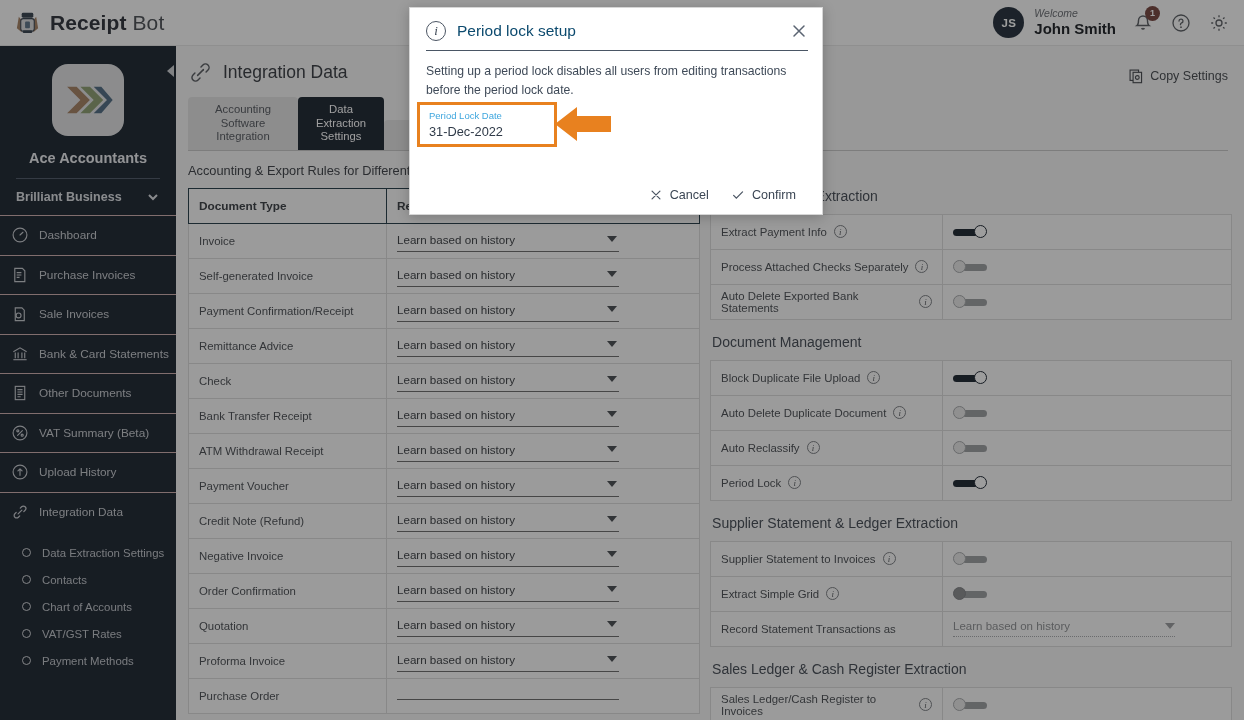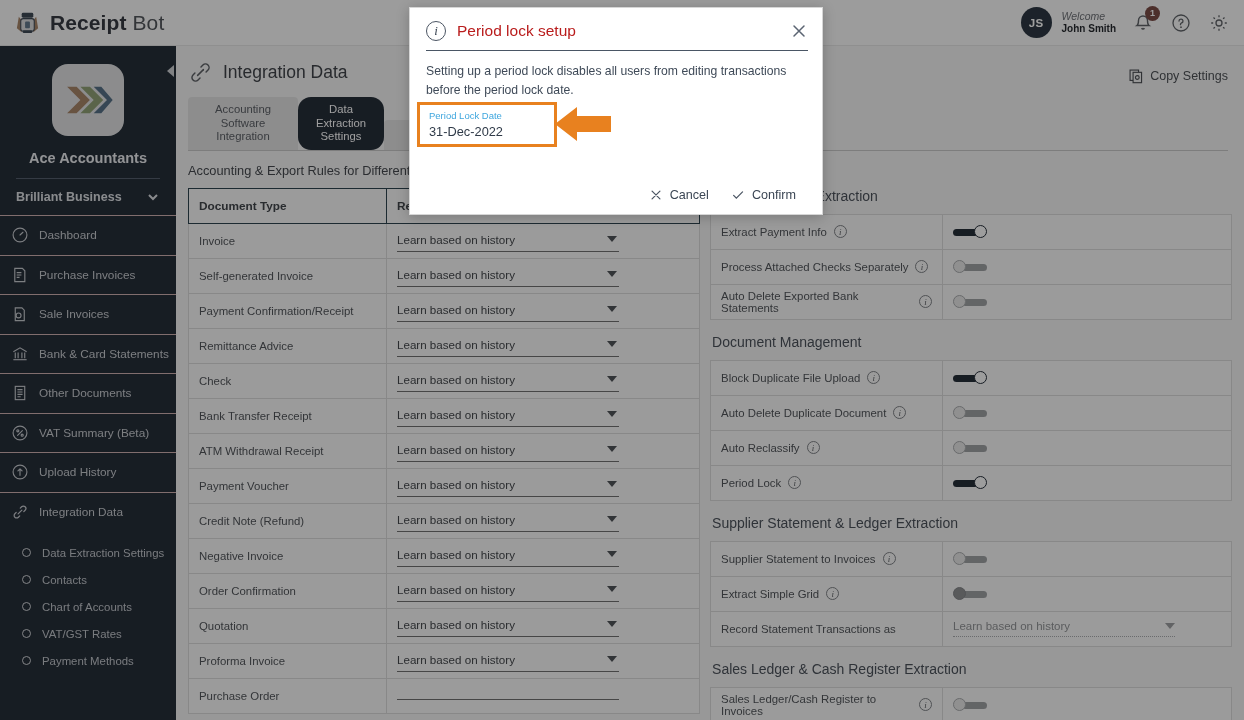--- a/index.html
+++ b/index.html
@@ -26,21 +26,21 @@
   .brand-text span { font-weight: 400; color: #4d5768; }
 
   .topright { margin-left: auto; display: flex; align-items: center; gap: 16px; padding-right: 14px; }
   .avatar {
     width: 31px; height: 31px; border-radius: 50%;
     background: #1b3a5c; color: #fff; font-size: 11.5px; font-weight: 700;
     display: flex; align-items: center; justify-content: center; letter-spacing: .3px;
   }
   .welcome-wrap { line-height: 1.25; margin-left: -6px; }
   .welcome-small { font-size: 10.5px; color: #6a7382; font-style: italic; }
-  .welcome-name { font-size: 10px; color: #1f2937; font-weight: 700; }
+  .welcome-name { font-size: 15px; color: #1f2937; font-weight: 700; }
   .ticon { position: relative; width: 22px; height: 22px; color: #5b6472; }
   .badge {
     position: absolute; top: -6px; right: -6px; min-width: 15px; height: 15px;
     border-radius: 50%; background: #c0392b; color: #fff; font-size: 9px;
     display: flex; align-items: center; justify-content: center; font-weight: 700;
   }
 
   
   .sidebar {
     position: absolute; top: 46px; left: 0; width: 176px; height: 674px;
@@ -95,21 +95,21 @@
     position: absolute; right: 16px; top: 22px; display: flex; align-items: center; gap: 6px;
     font-size: 12.5px; color: #47525f; cursor: pointer;
   }
 
   .tabs { display: flex; align-items: flex-end; margin: 12px 0 0 12px; position: relative; z-index: 2; }
   .tab {
     font-size: 11.3px; text-align: center; line-height: 1.2;
     padding: 6px 9px; border-radius: 4px 4px 0 0; cursor: pointer;
     color: #566173; background: #e4e4e4;
   }
-  .tab.active { background: #17304f; color: #fff; border-radius: 13px; }
+  .tab.active { background: #17304f; color: #fff; }
   .tabs-underline { height: 1px; background: #c9c9c9; margin: 0 16px 0 12px; }
 
   .section-sub {
     font-size: 12.8px; color: #3f4a5a; margin: 12px 0 10px 12px;
   }
 
   .cols { display: flex; gap: 0; padding: 0 12px; }
   .col-left { width: 518px; }
   .col-right { width: 528px; margin-left: 10px; }
 
@@ -165,21 +165,21 @@
   .dd-disabled .caret { border-top-color: #9ba0a8; }
 
   
   .scrim { position: absolute; inset: 0; background: rgba(255,255,255,0); }
   .modal {
     position: absolute; left: 409px; top: 7px; width: 414px; height: 208px;
     background: #fff; border: 1px solid #d6d6d6; box-shadow: 0 2px 12px rgba(0,0,0,.22);
     z-index: 50;
   }
   .modal-head { display: flex; align-items: center; padding: 13px 14px 0 16px; }
-  .modal-title { font-size: 15.5px; color: #b91c1c; margin-left: 11px; }
+  .modal-title { font-size: 15.5px; color: #0c4a6e; margin-left: 11px; }
   .modal-info-i {
     width: 20px; height: 20px; border-radius: 50%; border: 1.4px solid #4b5563;
     display: flex; align-items: center; justify-content: center;
     font-family: "Liberation Serif", serif; font-style: italic; font-size: 13px; color: #3c4654;
   }
   .modal-x { margin-left: auto; width: 18px; height: 18px; cursor: pointer; color: #5b6472; }
   .modal-rule { height: 1px; background: #4a5665; margin: 9px 14px 0 16px; }
   .modal-body { padding: 11px 18px 0 16px; }
   .modal-desc { font-size: 12.2px; color: #3f4a58; line-height: 1.58; }
   .lock-field {

